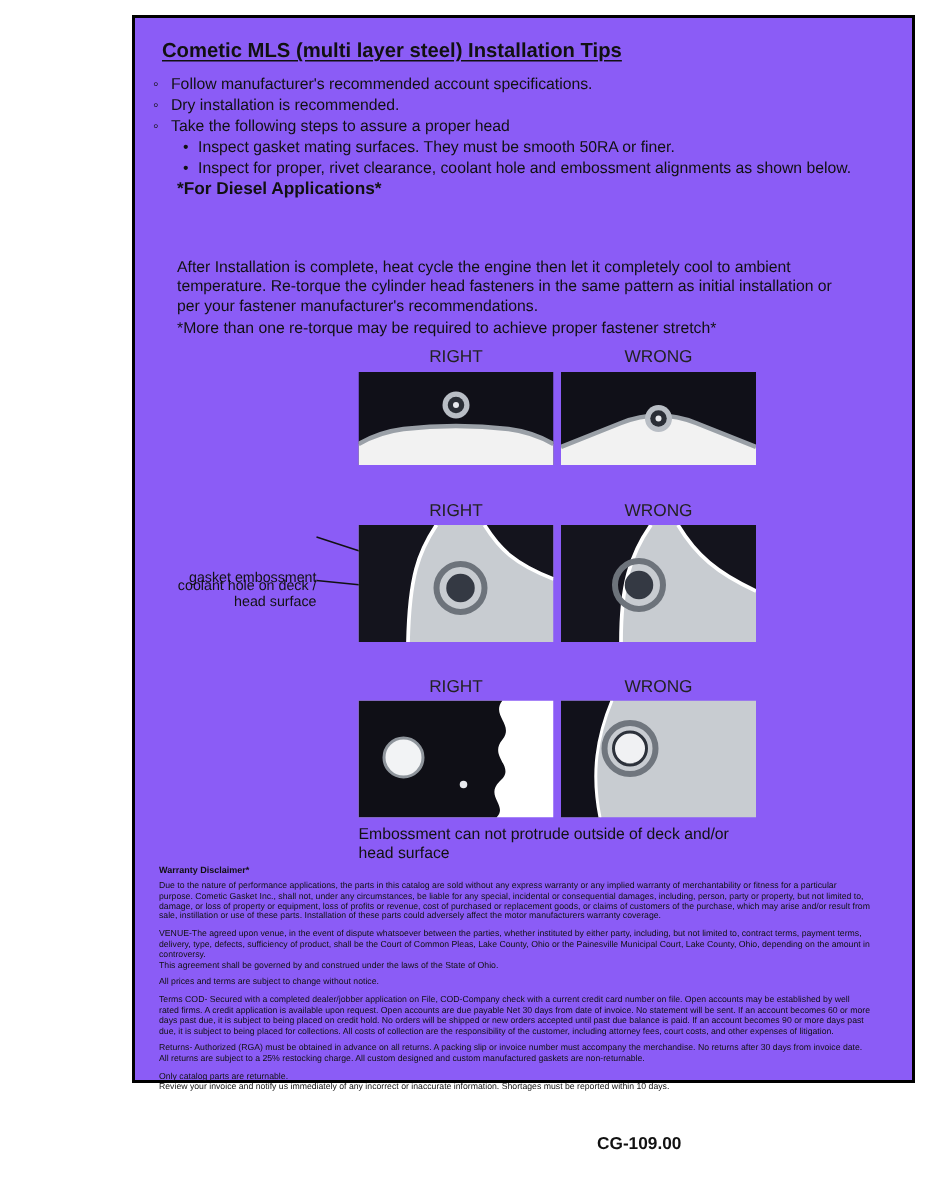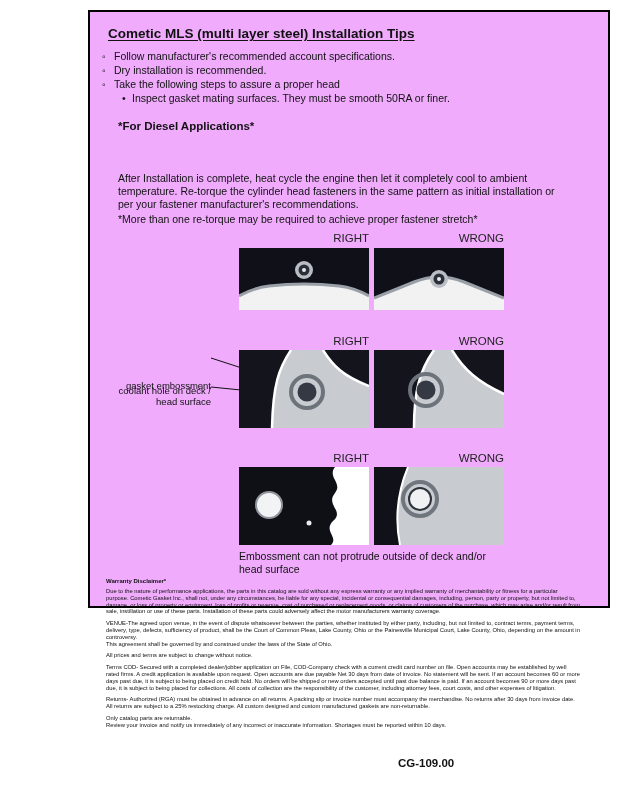--- a/index.html
+++ b/index.html
@@ -1,31 +1,31 @@
 <!DOCTYPE html>
 <html><head>
 <meta charset="utf-8">
 <style>
   html,body{margin:0;padding:0;background:#fff;}
   body{width:618px;height:800px;position:relative;font-family:"Liberation Sans",sans-serif;color:#111;}
-  .frame{position:absolute;left:88px;top:10px;width:522px;height:598px;border:2px solid #000;box-sizing:border-box;background:#f0abfc;}
+  .frame{position:absolute;left:88px;top:10px;width:522px;height:712px;border:2px solid #000;box-sizing:border-box;background:#8b5cf6;}
   .title{position:absolute;left:18px;top:14px;font-size:13.5px;font-weight:bold;text-decoration:underline;text-underline-offset:2px;}
   .bullets{position:absolute;left:12px;top:38px;font-size:10.5px;line-height:13px;width:480px;}
   .bullet-item{position:relative;padding-left:12px;margin-bottom:1px;}
   .bullet-item::before{content:"◦";position:absolute;left:0;top:0;}
   .sub-bullets{margin-left:18px;}
   .sub-bullet-item{position:relative;padding-left:12px;margin-bottom:1px;}
   .sub-bullet-item::before{content:"•";position:absolute;left:2px;top:0;}
   .diesel-heading{position:absolute;left:28px;top:108px;font-size:11.5px;font-weight:bold;}
   .para{position:absolute;left:28px;font-size:10.5px;line-height:13px;width:452px;}
   .para1{top:127px;}
   .para2{top:160px;}
   .note{position:absolute;left:28px;top:201px;font-size:10.5px;width:452px;}
   .diagrams{position:absolute;left:149px;top:220px;width:265px;height:350px;}
-  .dg-col-label{position:absolute;width:130px;text-align:right;font-size:11.5px;color:#222;}
+  .dg-col-label{position:absolute;width:130px;text-align:center;font-size:11.5px;color:#222;}
   .dg-left{left:0;}
   .dg-right{left:135px;}
   .dg-img{position:absolute;width:130px;display:block;}
   .dg-caption{position:absolute;left:0;font-size:10.5px;line-height:12.5px;width:258px;}
   .annotation{position:absolute;left:-124px;width:96px;text-align:right;font-size:9.5px;line-height:11px;}
   .leader-svg{position:absolute;left:-30px;top:118px;pointer-events:none;}
   .disclaimer{position:absolute;left:16px;top:566px;width:474px;}
   .disclaimer-heading{font-size:6px;font-weight:bold;margin-bottom:4px;}
   .disclaimer p{font-size:5.8px;line-height:6.8px;margin:0 0 5px 0;white-space:pre-line;}
   .footer-code{position:absolute;left:308px;top:745px;font-size:11.5px;font-weight:bold;}
@@ -36,20 +36,21 @@
 <div class="frame">
 
   <div class="title">Cometic MLS (multi layer steel) Installation Tips</div>
 
   <div class="bullets">
     <div class="bullet-item">Follow manufacturer's recommended account specifications.</div>
     <div class="bullet-item">Dry installation is recommended.</div>
     <div class="bullet-item">Take the following steps to assure a proper head</div>
     <div class="sub-bullets">
       <div class="sub-bullet-item">Inspect gasket mating surfaces.  They must be smooth 50RA or finer.</div>
+      <div class="sub-bullet-item">Inspect for proper, rivet clearance, coolant hole and embossment alignments as shown below.</div>
     </div>
   </div>
 
   <div class="diesel-heading">*For Diesel Applications*</div>
   <div class="para para2">After Installation is complete, heat cycle the engine then let it completely cool to ambient temperature. Re-torque the cylinder head fasteners in the same pattern as initial installation or per your fastener manufacturer's recommendations.</div>
   <div class="note">*More than one re-torque may be required to achieve proper fastener stretch*</div>
 
   <div class="diagrams">
 
     <div class="dg-col-label dg-left" style="top:0;">RIGHT</div>

